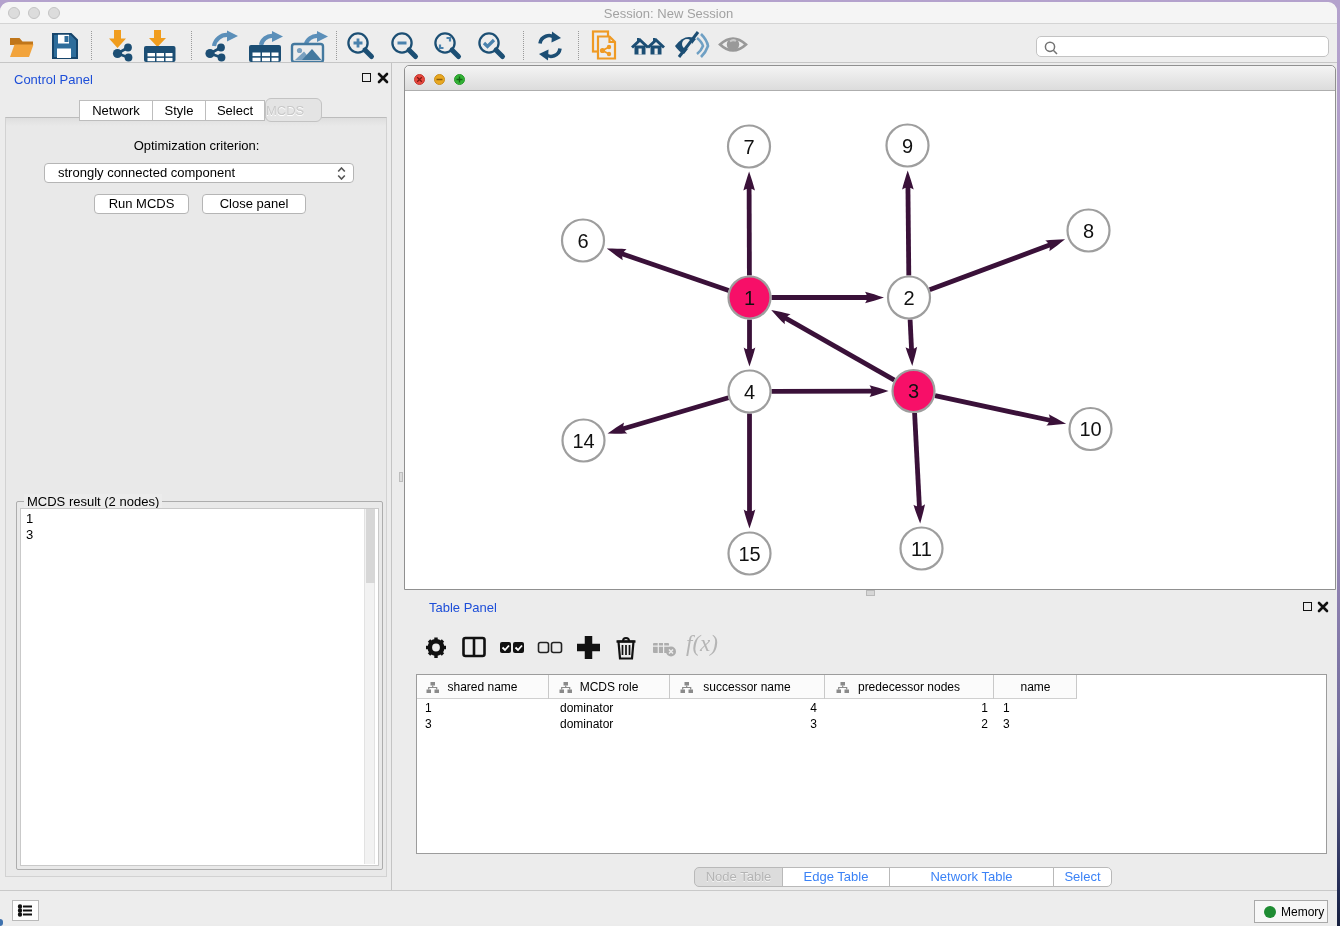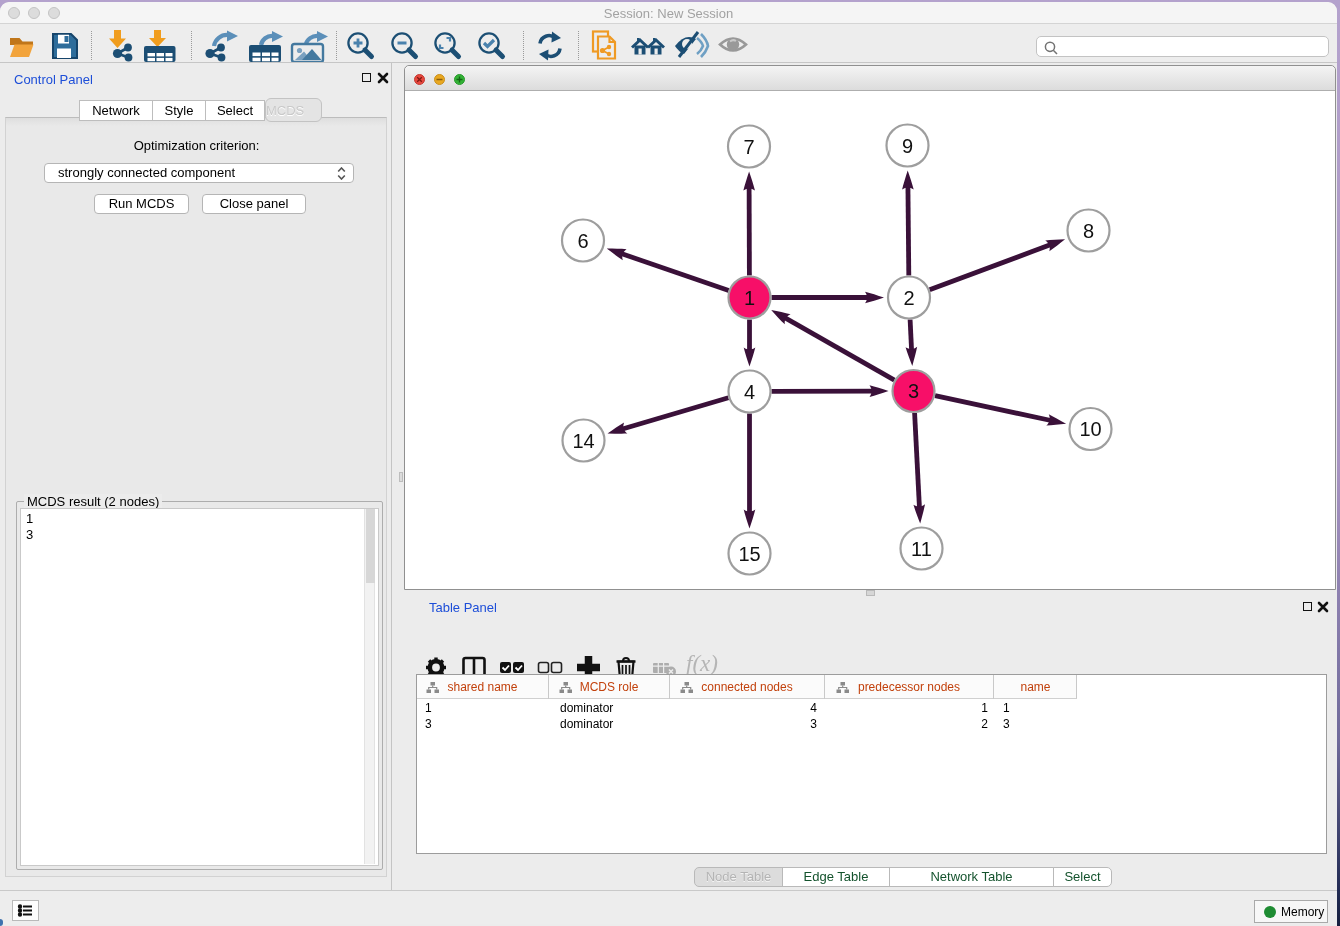--- a/index.html
+++ b/index.html
@@ -55,32 +55,32 @@
 #netwin { position:absolute; left:404px; top:63px; width:932px; height:525px;
   background:#fff; border:1px solid #909090; border-radius:5px 5px 0 0; }
 #nettitle { position:absolute; left:0; top:0; width:100%; height:25px;
   background:linear-gradient(180deg,#f4f4f4,#dcdcdc); border-bottom:1px solid #aeaeae;
   border-radius:5px 5px 0 0; }
 #nettitle span { position:absolute; width:100%; text-align:center; top:6px; font-size:13px; color:#222; }
 .mc { position:absolute; top:8px; width:11px; height:11px; border-radius:50%; }
 #netcanvas { position:absolute; left:0; top:26px; width:930px; height:497px; background:#fff; overflow:hidden; }
 
 #tpanel { position:absolute; left:405px; top:596px; width:932px; height:292px; background:#ececec; }
-#ttoolbar { position:absolute; left:12px; top:30px; width:908px; height:38px;margin-top:20px; }
+#ttoolbar { position:absolute; left:12px; top:30px; width:908px; height:38px; }
 #ttable { position:absolute; left:11px; top:76px; width:911px; height:180px; background:#fff;
   border:1px solid #9c9c9c; }
 #thead { position:absolute; left:0; top:0; width:660px; height:24px; background:#fbfbfb;
   border-bottom:1px solid #d0d0d0; border-right:1px solid #c9c9c9; }
 .th { position:absolute; top:0; height:24px; border-right:1px solid #c9c9c9;
-  font-size:12px; text-align:center; line-height:24px; color:#c2410c; }
+  font-size:12px; text-align:center; line-height:24px; color:#000000; }
 .td { position:absolute; font-size:12px; height:16px; line-height:16px; color:#000; }
 .hicon { position:absolute; top:0; }
 #btabs { position:absolute; left:289px; top:269px; height:20px; }
 .btab { position:absolute; top:0; height:20px; border:1px solid #b9b9b9; background:#fff;
-  font-size:13px; text-align:center; line-height:18px; color:#14532d; }
+  font-size:13px; text-align:center; line-height:18px; color:#3b82f6; }
 
 #statusbar { position:absolute; left:0; top:888px; width:1337px; height:34px;
   background:#ededed; border-top:1px solid #c9c9c9; }
 #lbtn { position:absolute; left:12px; top:9px; width:27px; height:21px; background:#fdfdfd;
   border:1px solid #b9b9b9; }
 #membtn { position:absolute; left:1254px; top:9px; width:74px; height:23px; background:#f7f7f7;
   border:1px solid #a9a9a9; font-size:12px; }
 #membtn span { position:absolute; left:26px; top:4px; }
 #memdot { position:absolute; left:9px; top:5px; width:12px; height:12px; border-radius:50%;
   background:#1f8c33; }
@@ -384,21 +384,21 @@
             <path d="M4 14.2 h16 M9.3 11 v10 M14.6 11 v10"></path>
             <path d="M20 17.5 l4 4 M24 17.5 l-4 4" stroke-width="1.5"></path>
           </g>
         </svg>
       <div style="position:absolute;left:269px;top:3px;font-family:'Liberation Serif',serif;font-style:italic;font-size:23px;color:#b5b5b5">f(x)</div>
     </div>
     <div id="ttable">
       <div id="thead">
         <div class="th" style="left:0;width:132px">shared name</div>
         <div class="th" style="left:132px;width:121px">MCDS role</div>
-        <div class="th" style="left:253px;width:155px">connected nodes</div>
+        <div class="th" style="left:253px;width:155px">successor name</div>
         <div class="th" style="left:408px;width:169px">predecessor nodes</div>
         <div class="th" style="left:577px;width:83px;border-right:none">name</div>
         <svg class="hicon" style="left:9px" width="14" height="25">
             <use href="#hico"></use>
           </svg>
         <svg class="hicon" style="left:142px" width="14" height="25">
             <use href="#hico"></use>
           </svg>
         <svg class="hicon" style="left:263px" width="14" height="25">
             <use href="#hico"></use>

